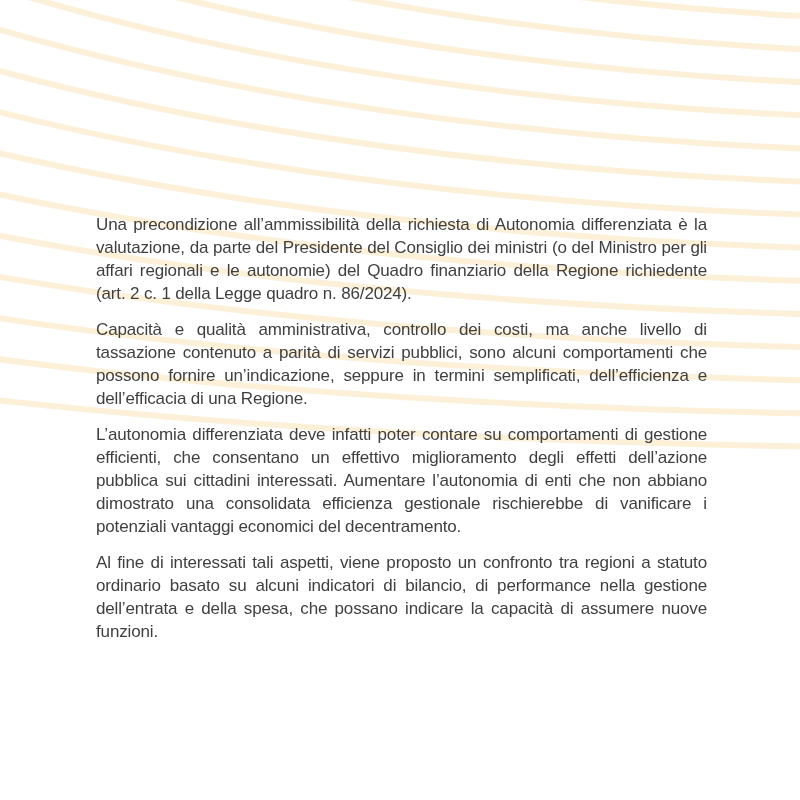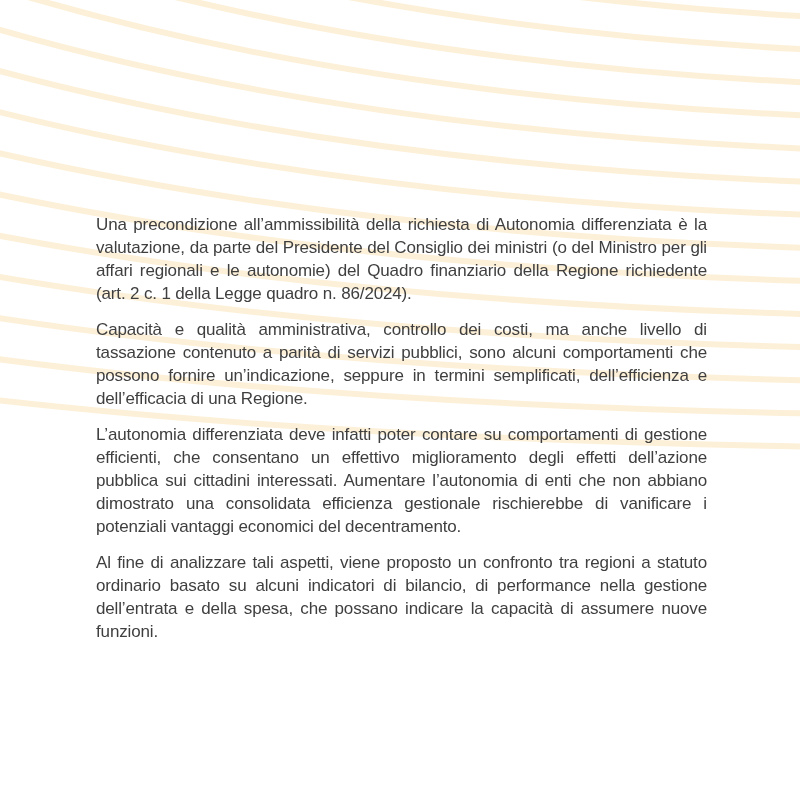--- a/index.html
+++ b/index.html
@@ -80,16 +80,16 @@
           <path d="M -40 354 Q 330 405.6 840 414"></path>
           <path d="M -40 396 Q 330 439.86 840 447"></path>
         </g>
     </svg>
   </div>
 
   <div class="content">
     <p class="para">Una precondizione all’ammissibilità della richiesta di Autonomia differenziata è la va­lutazione, da parte del Presidente del Consiglio dei ministri (o del Ministro per gli affari regionali e le autonomie) del Quadro finanziario della Regione richiedente (art. 2 c. 1 della Legge quadro n. 86/2024).</p>
     <p class="para">Capacità e qualità amministrativa, controllo dei costi, ma anche livello di tassazione contenuto a parità di servizi pubblici, sono alcuni comportamenti che possono forni­re un’indicazione, seppure in termini semplificati, dell’efficienza e dell’efficacia di una Regione.</p>
     <p class="para">L’autonomia differenziata deve infatti poter contare su comportamenti di gestione ef­ficienti, che consentano un effettivo miglioramento degli effetti dell’azione pubblica sui cittadini interessati. Aumentare l’autonomia di enti che non abbiano dimostrato una consolidata efficienza gestionale rischierebbe di vanificare i potenziali vantaggi economici del decentramento.</p>
-    <p class="para">Al fine di analizzare tali aspetti, viene proposto un confronto tra regioni a statuto ordi­nario basato su alcuni indicatori di bilancio, di performance nella gestione dell’entrata e della spesa, che possano indicare la capacità di assumere nuove funzioni.</p>
+    <p class="para">Al fine di interessati tali aspetti, viene proposto un confronto tra regioni a statuto ordi­nario basato su alcuni indicatori di bilancio, di performance nella gestione dell’entrata e della spesa, che possano indicare la capacità di assumere nuove funzioni.</p>
   </div>
 
 </div>
 
 </body></html>

